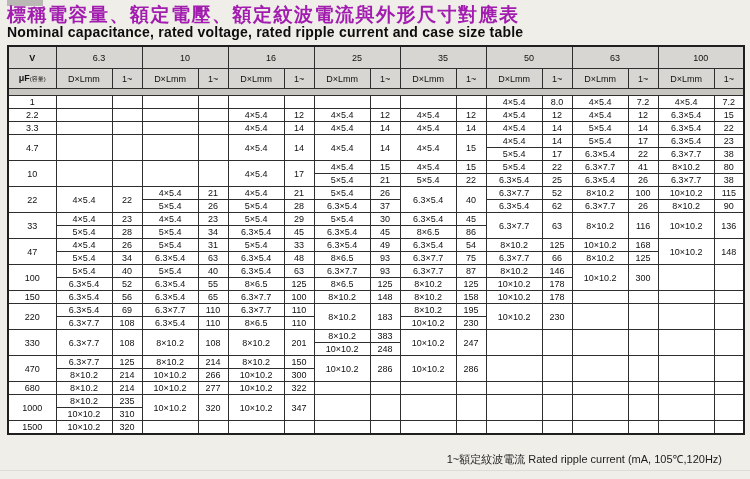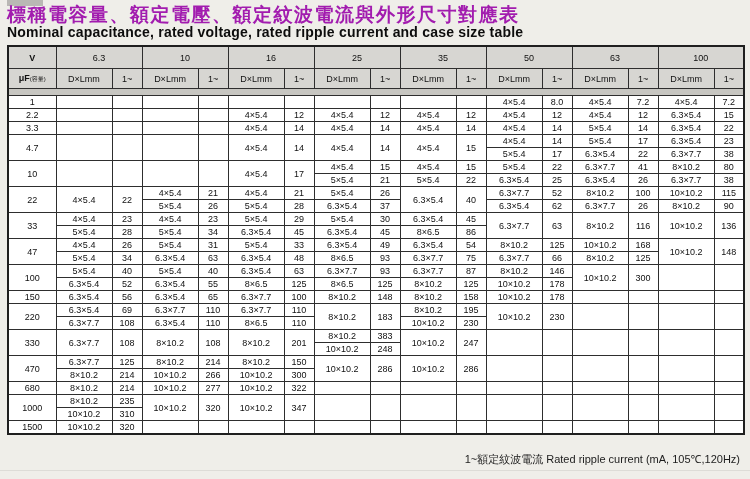--- a/index.html
+++ b/index.html
@@ -41,21 +41,21 @@
   .sub-head{font-size:10.5px;font-weight:normal;height:19px;}
   .corner-v{font-size:12px;font-weight:bold;}
   .corner-uf{font-size:11px;font-weight:bold;}
   .corner-uf .small{font-size:6px;font-weight:normal;}
   tr.band td{background:#c7c6c1;height:6px;line-height:0;}
   .spec-table tbody tr{height:13px;}
   .cap-cell{
     background:#ffffff;font-size:12px;font-weight:normal;color:#1a1a1a;
   }
   .footnote{
-    position:absolute;right:10px;top:451px;
+    position:absolute;right:28px;top:451px;
     font-size:11px;color:#1c1c1c;white-space:nowrap;
   }
   .divider{
     position:absolute;left:0;top:470px;width:750px;height:1px;
     background:#dddcd7;
   }
 </style>
 </head>
 <body>
 

